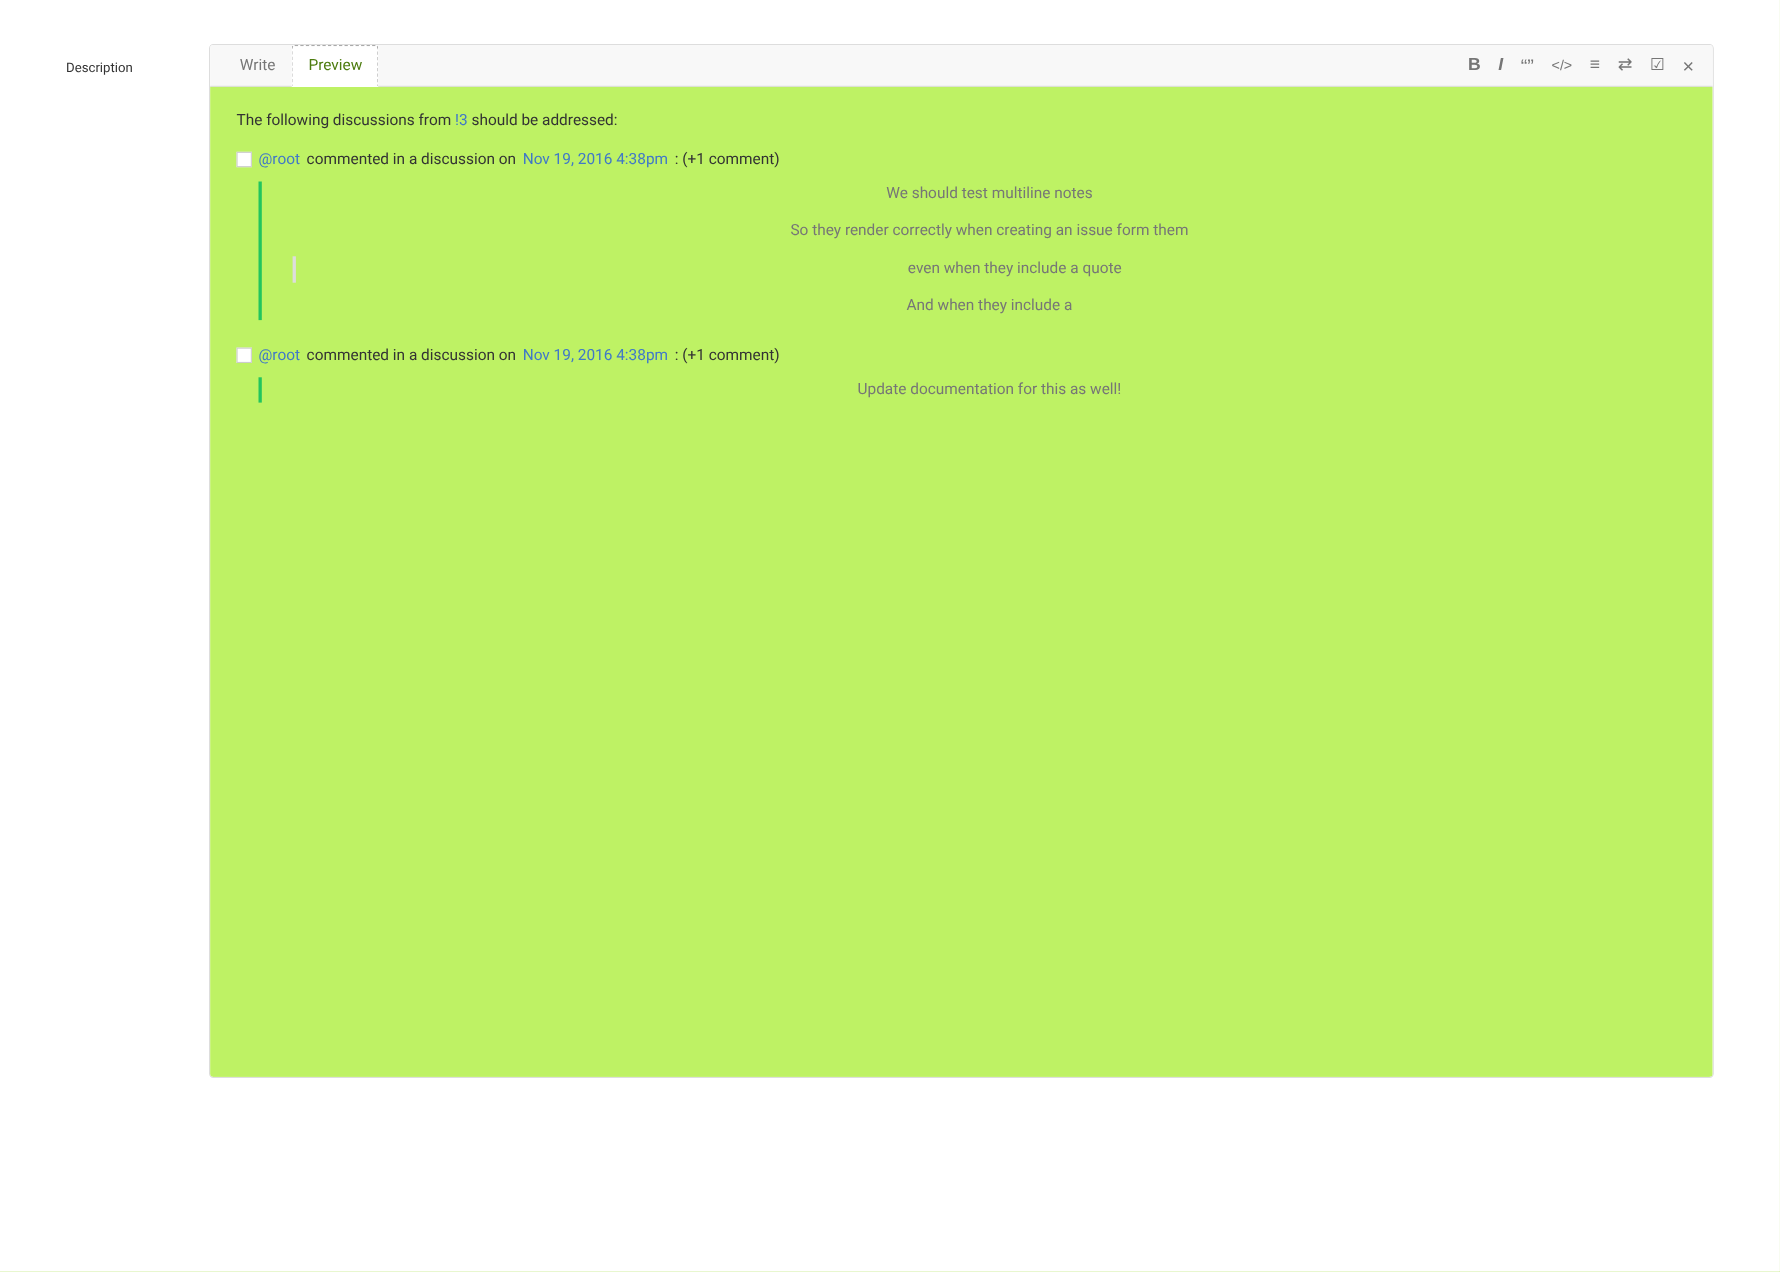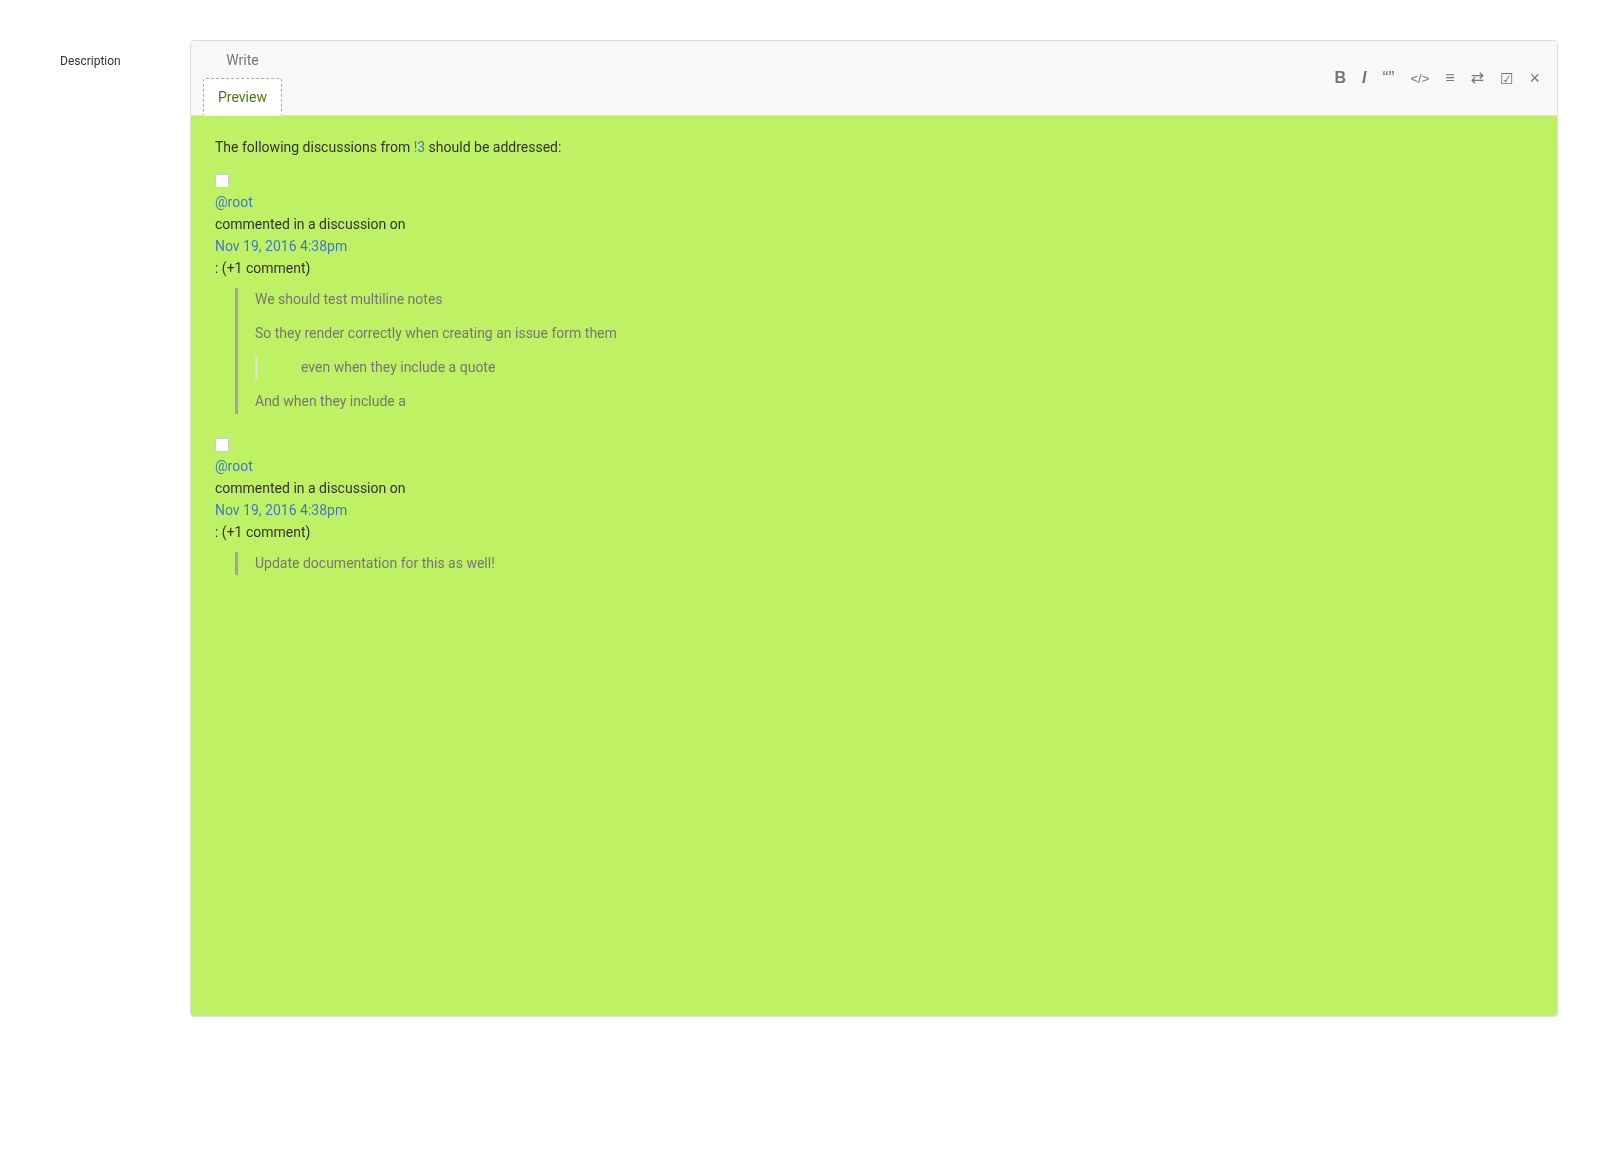--- a/index.html
+++ b/index.html
@@ -36,21 +36,20 @@
       display: flex;
       align-items: center;
       justify-content: space-between;
       border-bottom: 1px solid #ddd;
       padding: 0 12px;
       background: #f8f8f8;
     }
     .editor-tabs {
       display: flex;
       align-items: center;
-      flex-direction: column;
     }
     .tab {
       padding: 10px 14px;
       font-size: 14px;
       cursor: pointer;
       color: #767676;
       border: 1px solid transparent;
       margin-bottom: -1px;
       border-radius: 3px 3px 0 0;
       background: transparent;
@@ -90,39 +89,39 @@
     }
     .intro-text a, .link {
       color: #4078c8;
       text-decoration: none;
     }
     .discussion-item {
       margin-bottom: 24px;
     }
     .discussion-header {
       display: flex;
-      align-items: flex-start;
+      align-items: center;
       gap: 6px;
       margin-bottom: 12px;
       font-size: 14px;
       color: #333;
-      flex-direction: column;
     }
     .checkbox {
       width: 14px;
       height: 14px;
       border: 1px solid #ccc;
       background: #fff;
       display: inline-block;
       flex-shrink: 0;
     }
     .discussion-body {
-      border-left: 3px solid #a3a3a3;
-      padding-left: 17px;
+      border-left: 3px solid #22c55e;
+      padding-left: 28px;
       margin-left: 20px;
+      text-align: center;
     }
     .discussion-body p {
       color: #767676;
       font-size: 14px;
       line-height: 1.7;
       margin-bottom: 10px;
     }
     .blockquote {
       border-left: 3px solid #ddd;
       padding-left: 20px;

